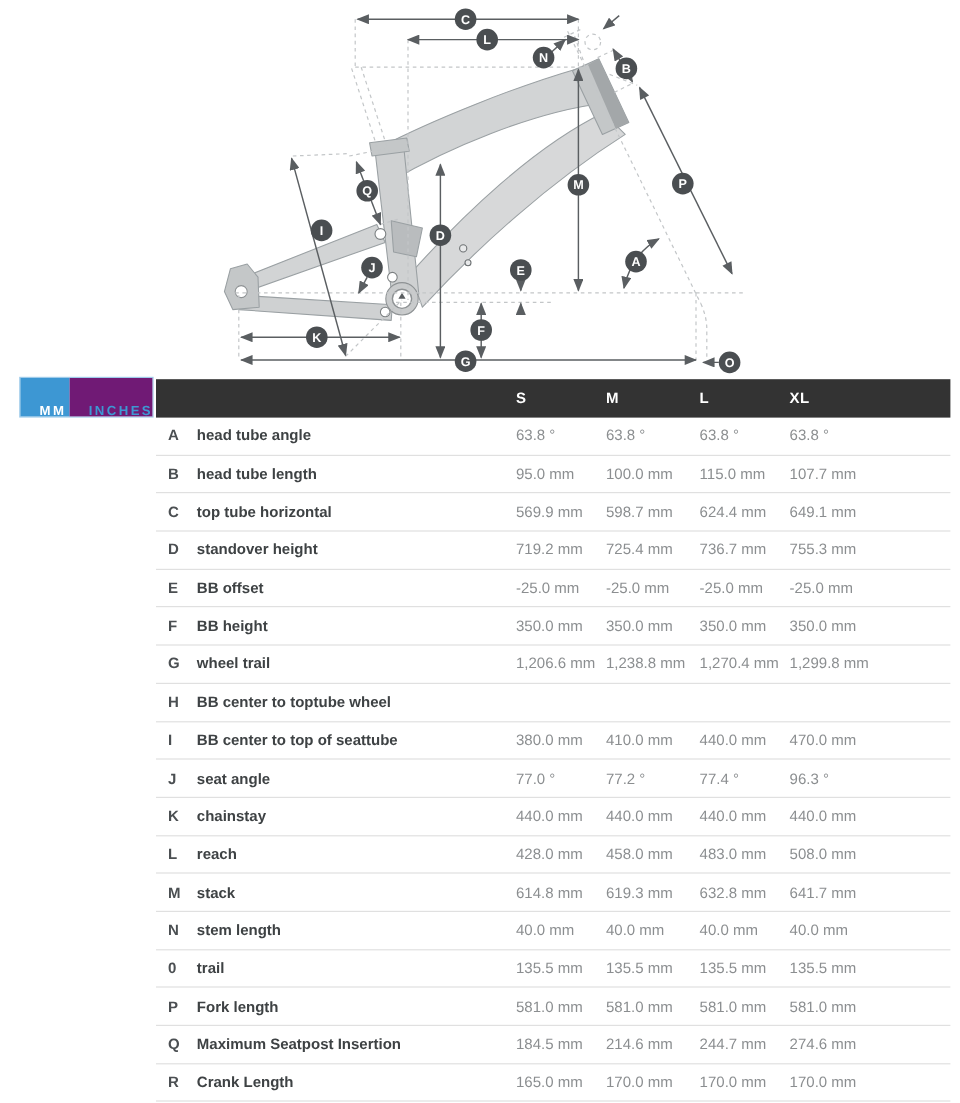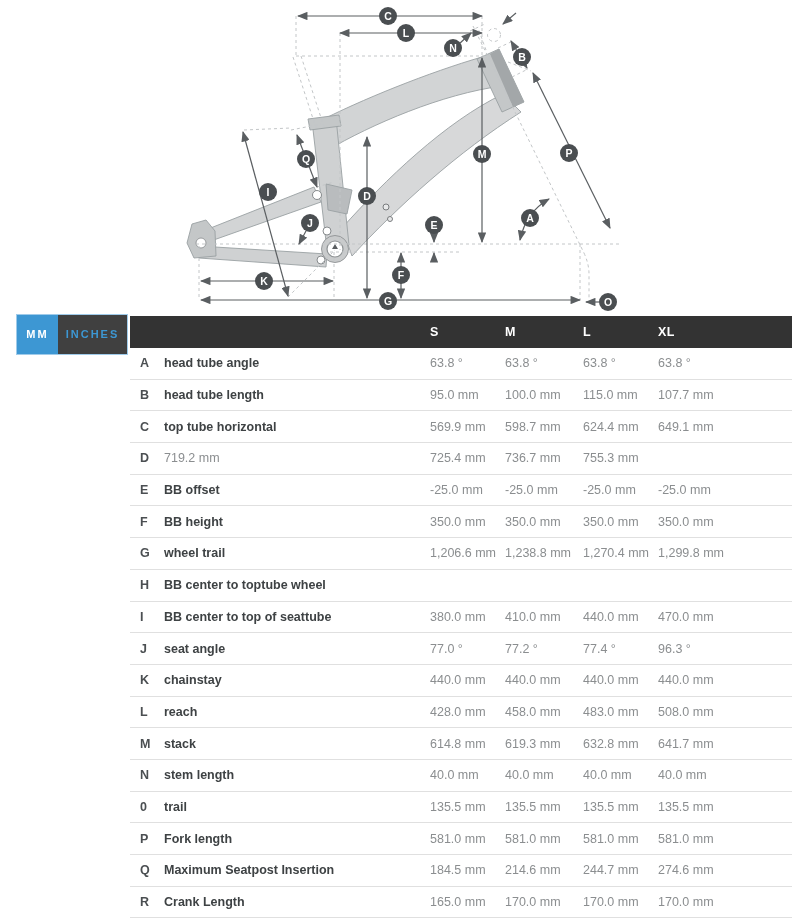--- a/index.html
+++ b/index.html
@@ -3,23 +3,23 @@
 <meta charset="utf-8">
 <style>
   html,body{margin:0;padding:0;background:#ffffff;}
   .page{position:relative;width:800px;height:919px;font-family:"Liberation Sans",sans-serif;overflow:hidden;background:#fff;}
   svg text{font-family:"Liberation Sans",sans-serif;}
 
   
   .units-toggle{position:absolute;left:16px;top:314px;display:flex;border:1px solid #9fcbea;background:#fff;}
   .units-toggle button{appearance:none;border:none;margin:0;cursor:pointer;
      font-family:"Liberation Sans",sans-serif;font-size:11px;font-weight:bold;
-     letter-spacing:2px;height:39px;padding:0;line-height:25px;text-align:center;}
+     letter-spacing:2px;height:25px;padding:16px;line-height:25px;text-align:center;}
   .units-toggle .mm{width:41px;background:#3d97d3;color:#ffffff;}
-  .units-toggle .inches{width:69px;background:#404040;color:#3d97d3;}
+  .units-toggle .inches{width:69px;background:#701a75;color:#3d97d3;}
 
   
   .geo-table{position:absolute;left:130px;top:316px;width:662px;}
   .thead{display:grid;grid-template-columns:34px 266px 75px 78px 75px 134px;
      background:#333333;height:32px;align-items:center;}
   .thead .col-h{color:#ffffff;font-size:12.5px;font-weight:bold;letter-spacing:.3px;}
   .trow{display:grid;grid-template-columns:34px 266px 75px 78px 75px 134px;
      height:31.7px;align-items:center;border-bottom:1px solid #e0e0e0;box-sizing:border-box;}
   .cell-letter{padding-left:10px;font-size:12.5px;font-weight:bold;color:#4b4f52;}
   .cell-name{font-size:12.5px;font-weight:bold;color:#3e4244;}
@@ -221,20 +221,21 @@
         <div class="trow">
           <div class="cell-letter">C</div>
           <div class="cell-name">top tube horizontal</div>
           <div class="cell-val">569.9 mm</div>
           <div class="cell-val">598.7 mm</div>
           <div class="cell-val">624.4 mm</div>
           <div class="cell-val">649.1 mm</div>
         </div>
         <div class="trow">
           <div class="cell-letter">D</div>
+          <div class="cell-name">standover height</div>
           <div class="cell-val">719.2 mm</div>
           <div class="cell-val">725.4 mm</div>
           <div class="cell-val">736.7 mm</div>
           <div class="cell-val">755.3 mm</div>
         </div>
         <div class="trow">
           <div class="cell-letter">E</div>
           <div class="cell-name">BB offset</div>
           <div class="cell-val">-25.0 mm</div>
           <div class="cell-val">-25.0 mm</div>

